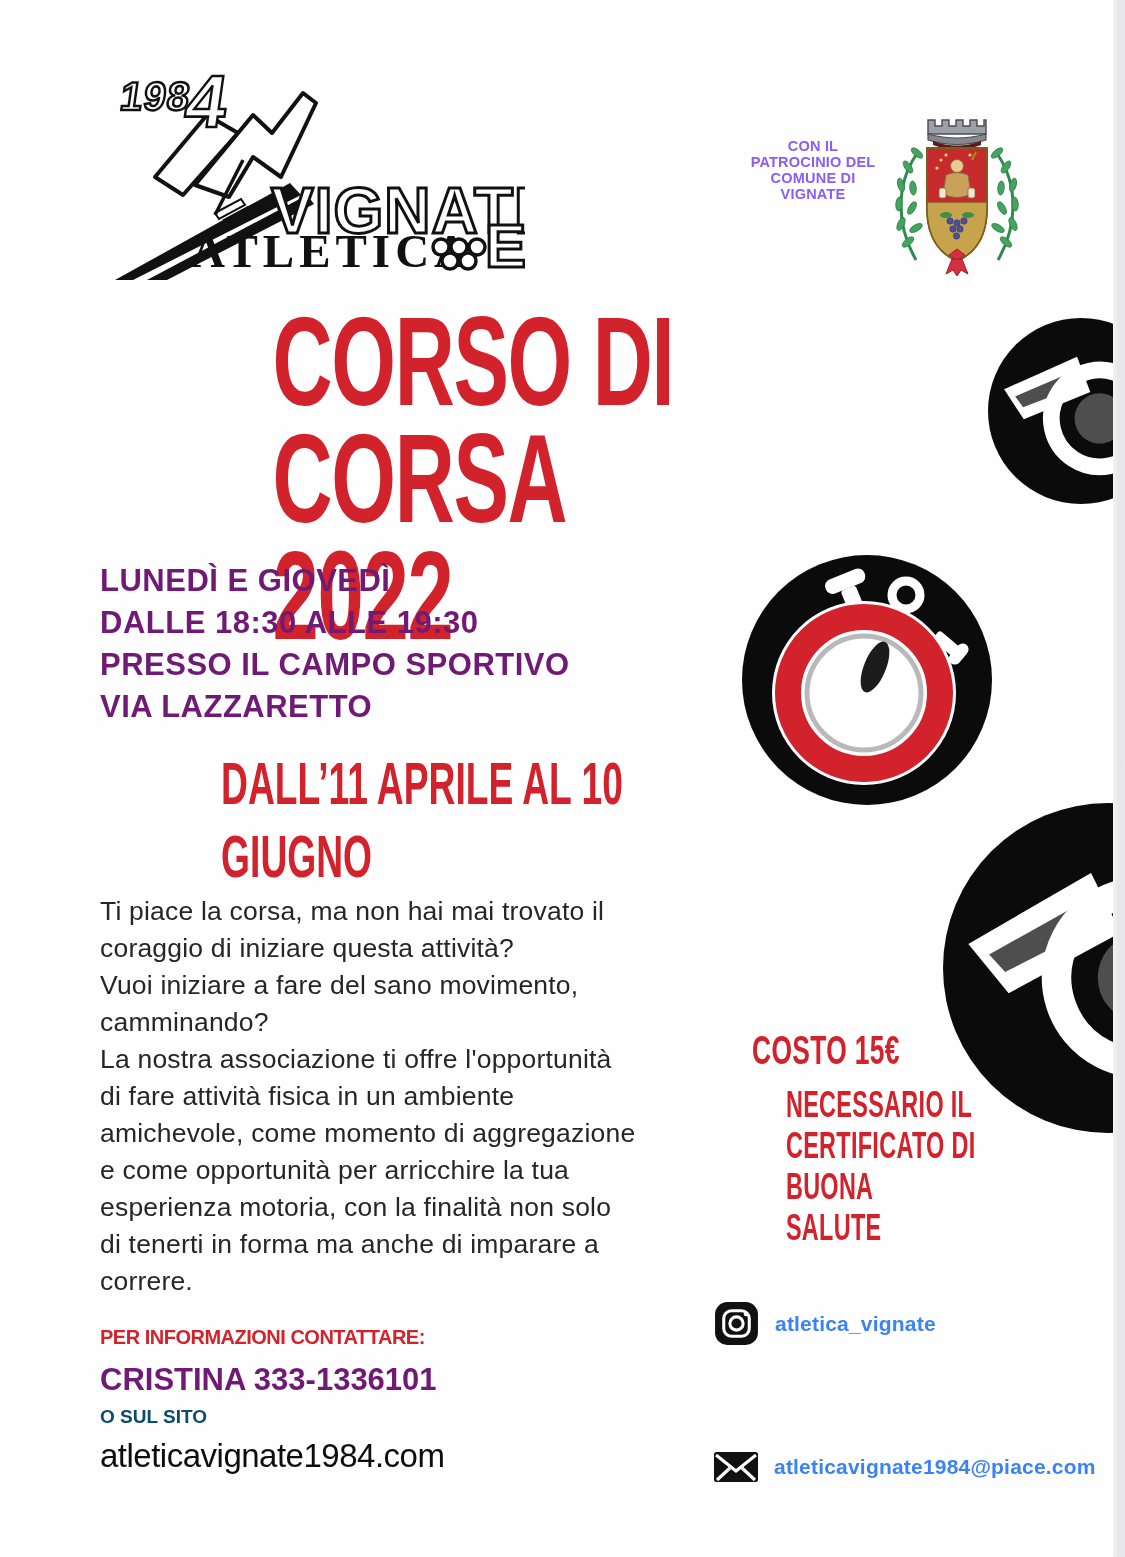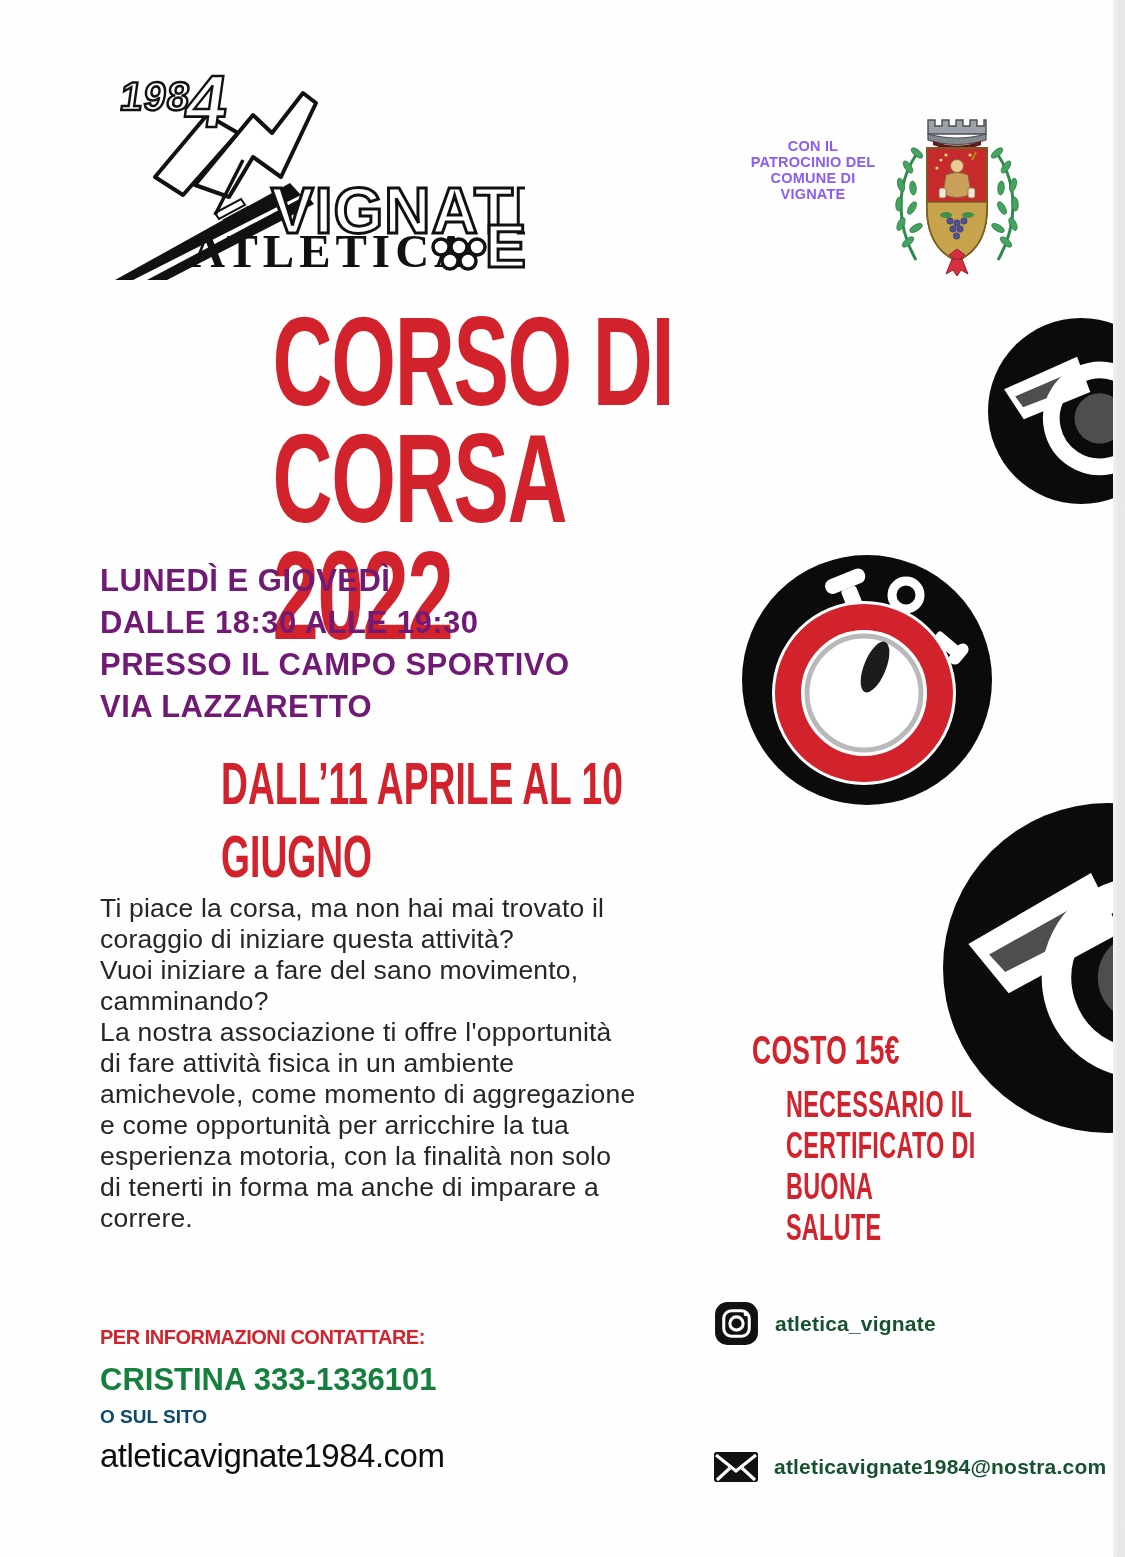--- a/index.html
+++ b/index.html
@@ -22,38 +22,38 @@
   
   #schedule { left:100px; top:560px; font-weight:700; font-size:31px;
     line-height:42px; letter-spacing:.5px; color:#701a75; }
 
   
   #period { left:98px; top:747px; color:var(--accent); font-weight:800;
     font-size:60px; line-height:73px; transform:scaleX(.62); }
 
   
   #body-text { left:100px; top:893px; width:650px; font-size:26.5px;
-    line-height:31px; letter-spacing:.2px; color:#262626; }
+    line-height:37px; letter-spacing:.2px; color:#262626; }
 
   
   #cost-title { left:714px; top:1028px; color:var(--accent); font-weight:800;
     font-size:40px; line-height:44px; letter-spacing:.5px; transform:scaleX(.66); }
   #cost-note { left:714px; top:1084px; color:var(--accent); font-weight:800;
     font-size:36px; line-height:41px; letter-spacing:.5px; transform:scaleX(.65); }
 
   
   #contact-heading { left:100px; top:1326px; color:var(--accent); font-weight:700;
     font-size:20px; letter-spacing:-.5px; }
-  #contact-phone { left:100px; top:1362px; font-weight:700; font-size:31px; color:#15803d; }
+  #contact-phone { left:100px; top:1362px; font-weight:700; font-size:31px; color:#701a75; }
   #contact-site-label { left:100px; top:1406px; font-weight:700; font-size:19px; color:#0c4a6e; }
   #contact-website { left:100px; top:1437px; font-weight:400; font-size:33px; letter-spacing:-.5px; color:#0d0d0d; }
 
   
   .social-row { position:absolute; left:713px; display:flex; align-items:center; gap:15px; }
-  .social-label { font-weight:700; font-size:21px; letter-spacing:.2px; color:#14532d; }
+  .social-label { font-weight:700; font-size:21px; letter-spacing:.2px; color:#3b82f6; }
 
   
   .black-circle { position:absolute; border-radius:50%; background:#0b0b0b; }
   #whistle-top-circle { left:988px; top:318px; width:186px; height:186px; }
   #whistle-big-circle { left:943px; top:803px; width:330px; height:330px; }
   #stopwatch-circle  { left:742px; top:555px; width:250px; height:250px; }
   .black-circle svg { width:100%; height:100%; display:block; }
 
   
   #edge-strip { right:0; top:0; width:12px; height:100%; z-index:40;
@@ -220,21 +220,21 @@
     <span class="social-label">atletica_vignate</span>
   </div>
 
 
   <div class="social-row" style="top:1447px;">
     <svg width="46" height="40" viewBox="0 0 46 40" aria-hidden="true">
       <rect x="1" y="5" width="44" height="30" rx="2.5" fill="#111"></rect>
       <polyline points="3,8 23,24 43,8" fill="none" stroke="#fff" stroke-width="3.2"></polyline>
       <path d="M4,33 L17,21 M42,33 L29,21" stroke="#fff" stroke-width="3.2"></path>
     </svg>
-    <span class="social-label">atleticavignate1984@nostra.com</span>
+    <span class="social-label">atleticavignate1984@piace.com</span>
   </div>
 
   <div id="stopwatch-circle" class="black-circle">
     <svg viewBox="0 0 250 250" aria-hidden="true">
       <g fill="#fff">
         <g transform="rotate(-22 112 48)">
           <rect x="104" y="32" width="16" height="28" rx="3"></rect>
           <rect x="91" y="17" width="42" height="15" rx="7"></rect>
         </g>
         <circle cx="164" cy="40" r="14" fill="none" stroke="#fff" stroke-width="9"></circle>

